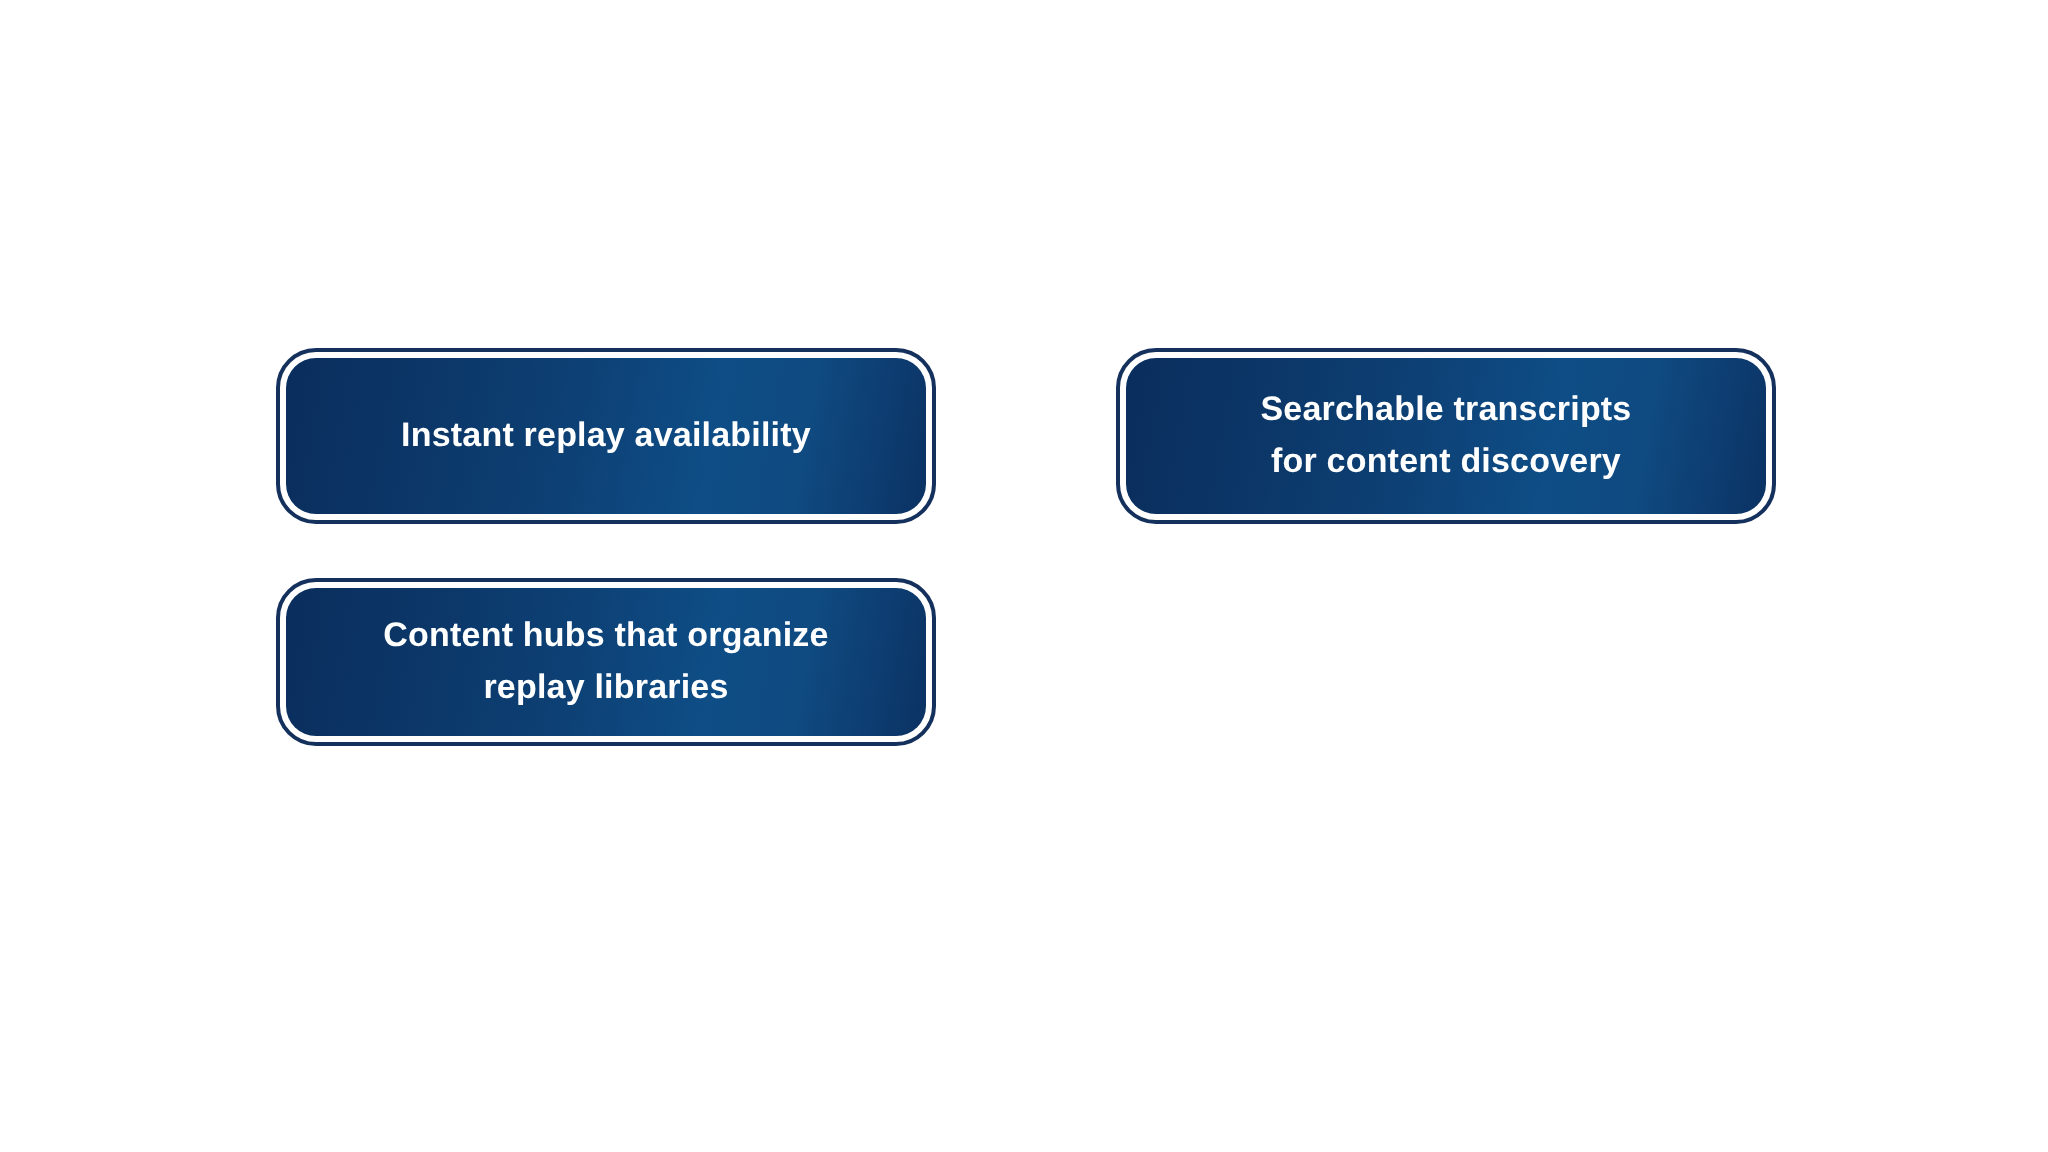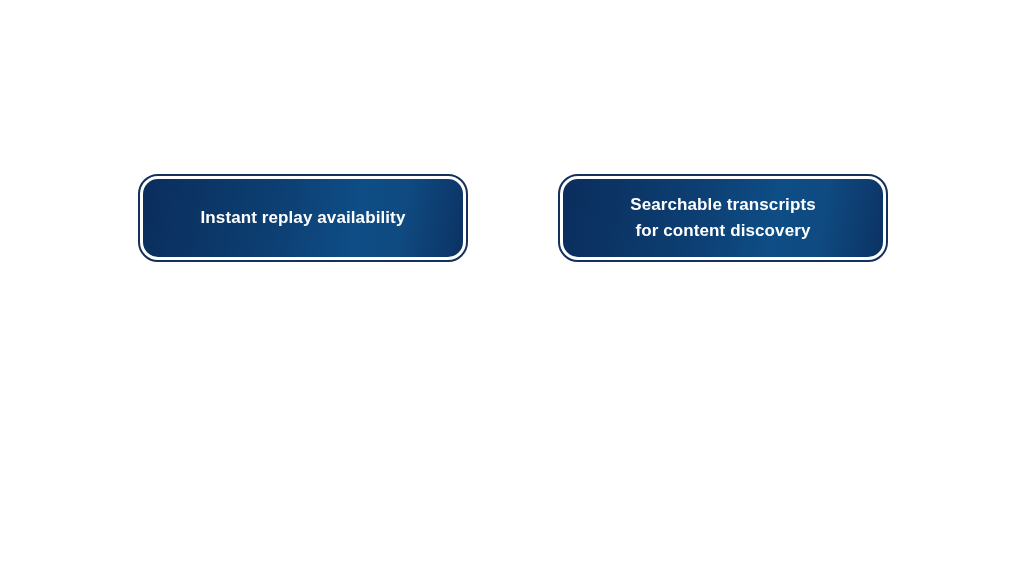--- a/index.html
+++ b/index.html
@@ -91,16 +91,22 @@
     </div>
 
 
     <div class="card">
       <div class="card-inner">
         <span class="card-label">Searchable transcripts
 for content discovery</span>
       </div>
     </div>
 
+    <div class="card">
+      <div class="card-inner">
+        <span class="card-label">Content hubs that organize
+replay libraries</span>
+      </div>
+    </div>
 
   </div>
 
 </div>
 
 </body></html>

